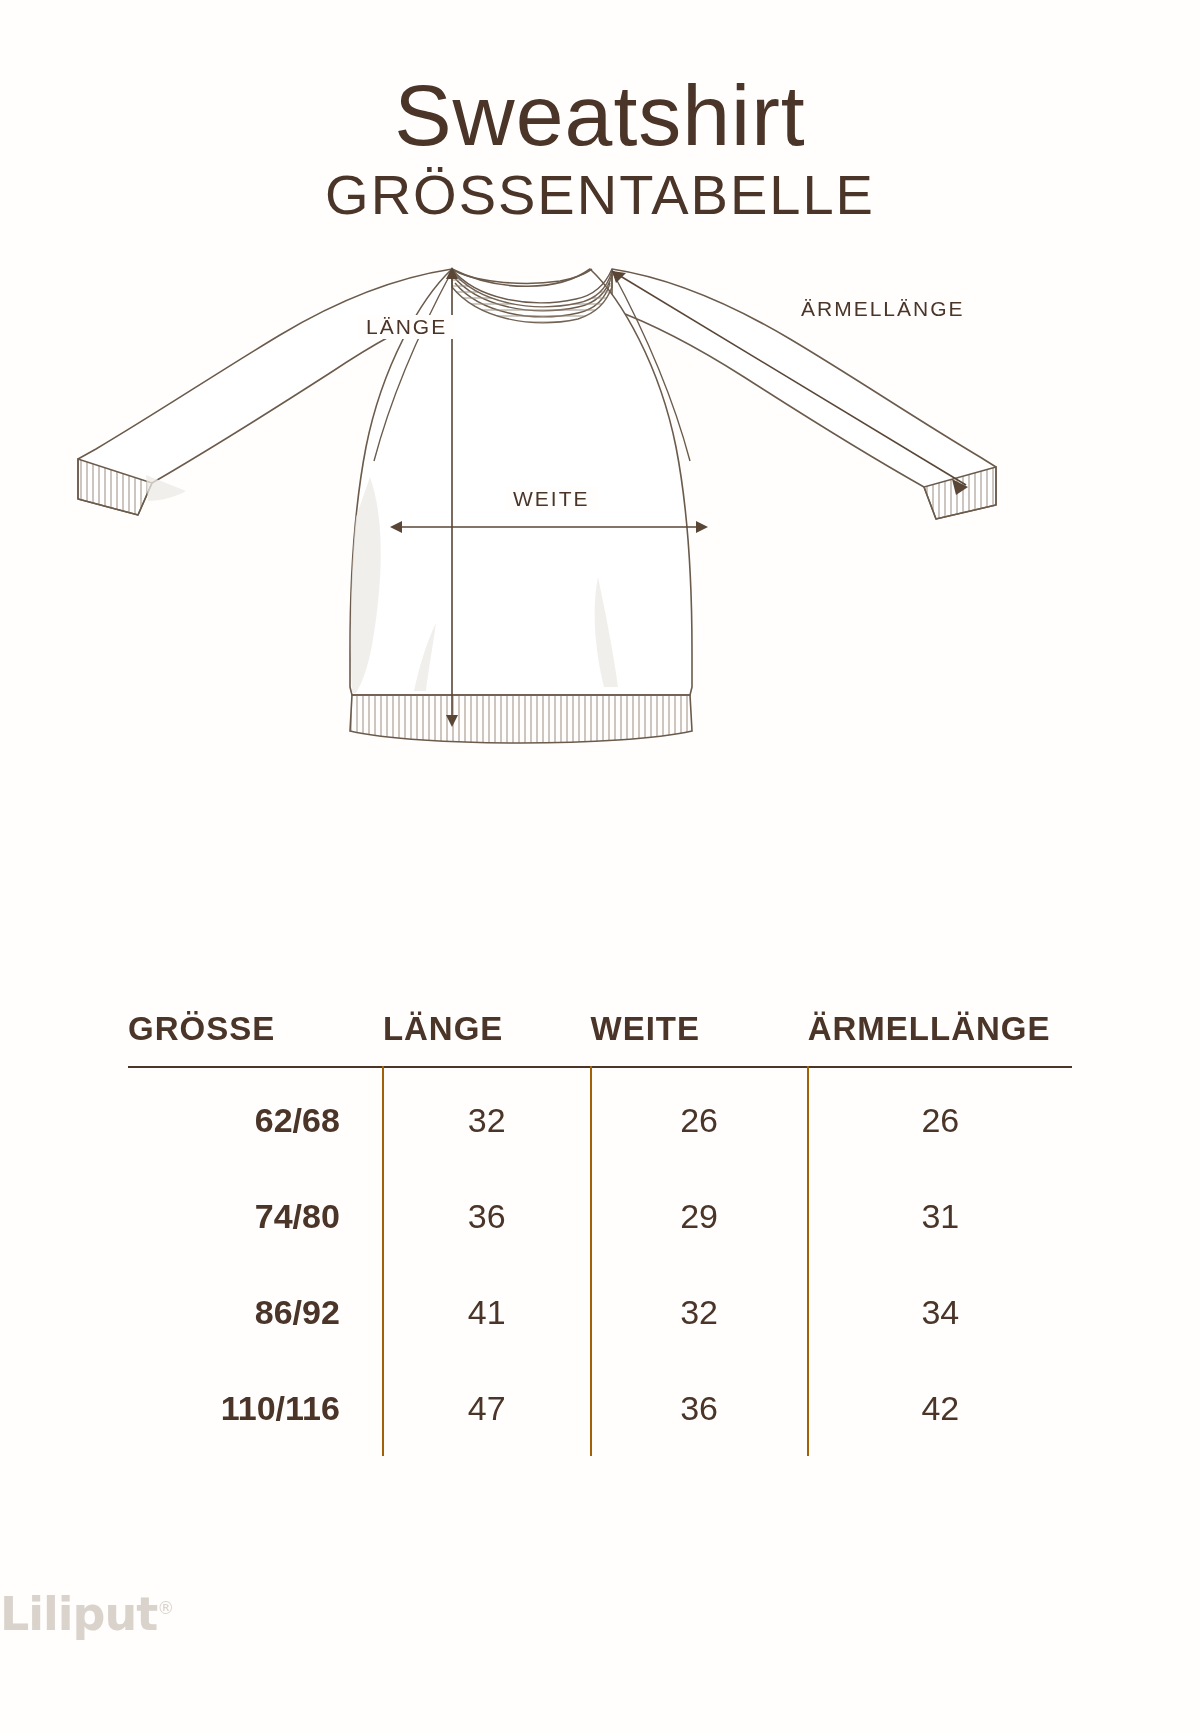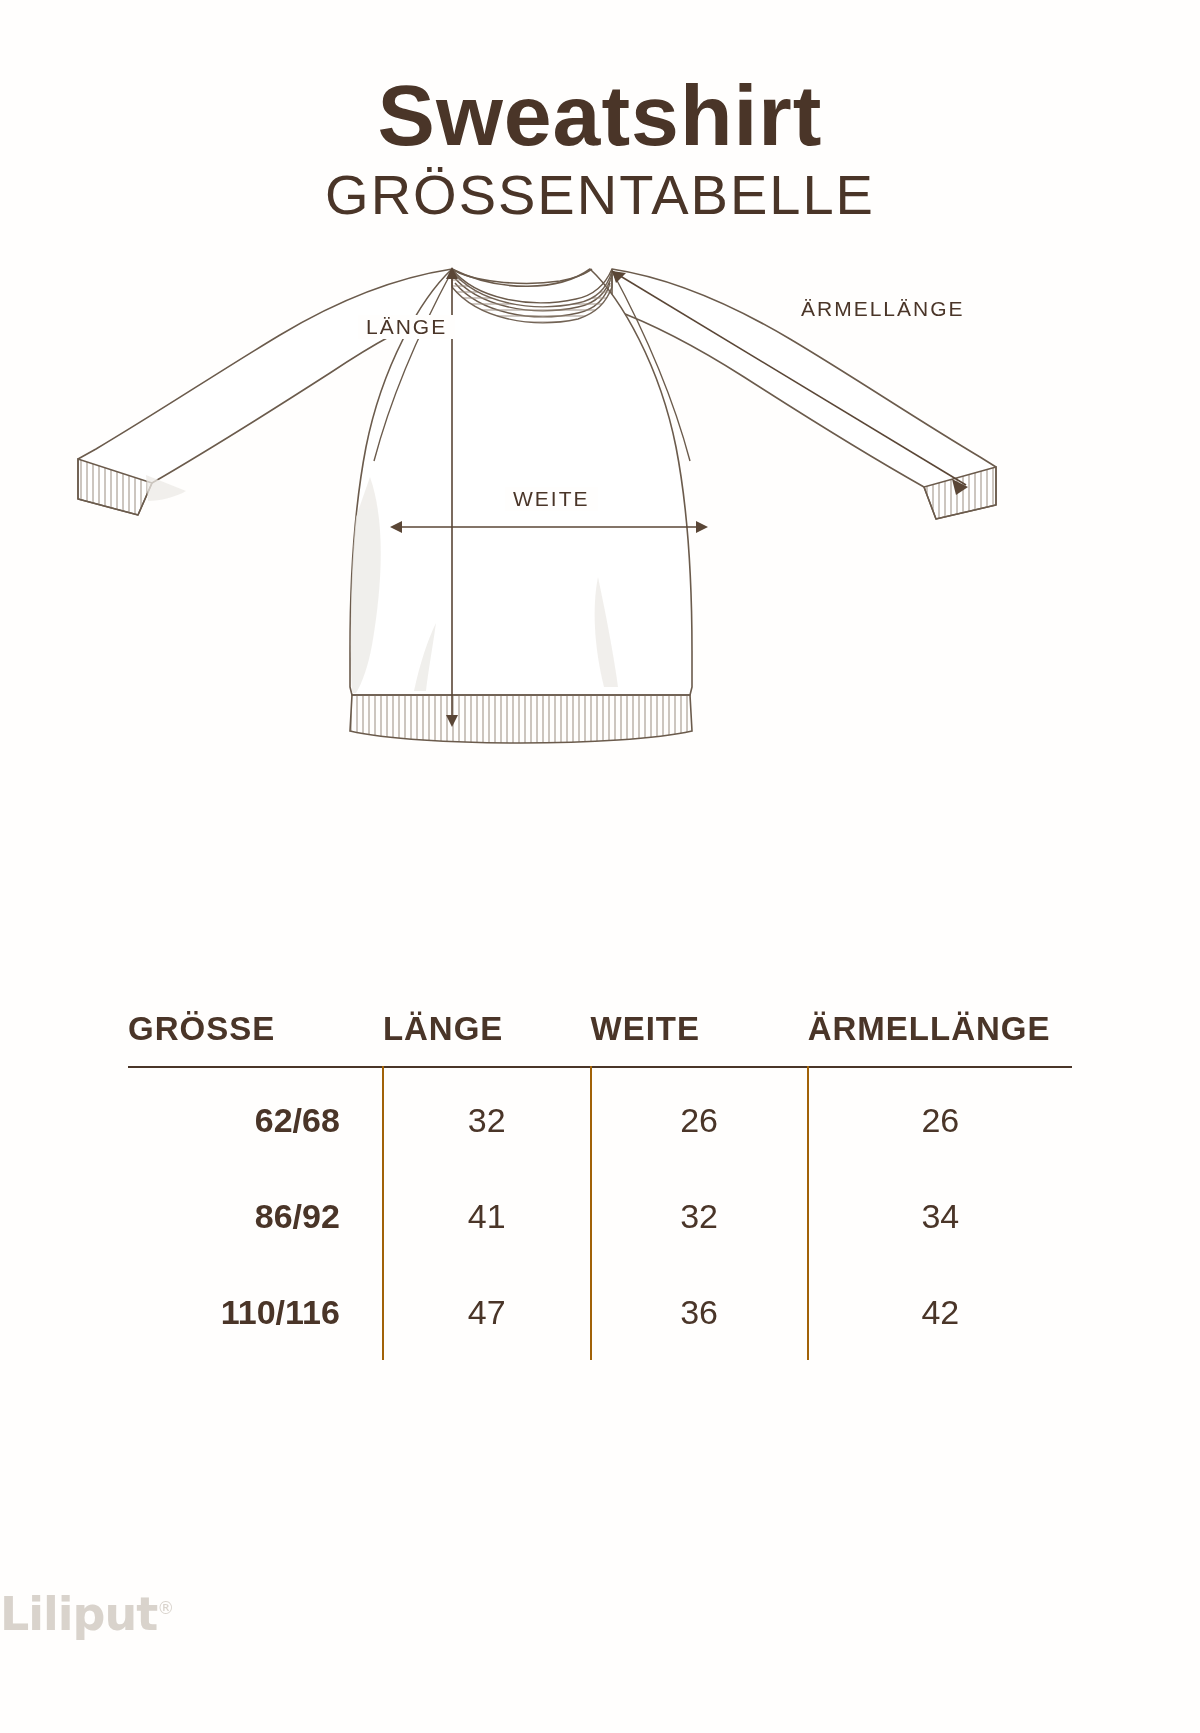--- a/index.html
+++ b/index.html
@@ -22,21 +22,21 @@
     background: #fffefd;
   }
 
   
   .header {
     padding-top: 70px;
     text-align: center;
   }
   .title {
     font-size: 86px;
-    font-weight: 700;
+    font-weight: 400;
     letter-spacing: 1px;
     color: #4a3528;
     line-height: 1.05;
   }
   .subtitle {
     font-size: 56px;
     font-weight: 400;
     letter-spacing: 2px;
     color: #4a3528;
     margin-top: 6px;
@@ -236,20 +236,26 @@
         </tr>
       </thead>
       <tbody>
         <tr>
           <td class="size-col">62/68</td>
           <td>32</td>
           <td>26</td>
           <td>26</td>
         </tr>
         <tr>
+          <td class="size-col">74/80</td>
+          <td>36</td>
+          <td>29</td>
+          <td>31</td>
+        </tr>
+        <tr>
           <td class="size-col">86/92</td>
           <td>41</td>
           <td>32</td>
           <td>34</td>
         </tr>
         <tr>
           <td class="size-col">110/116</td>
           <td>47</td>
           <td>36</td>
           <td>42</td>

